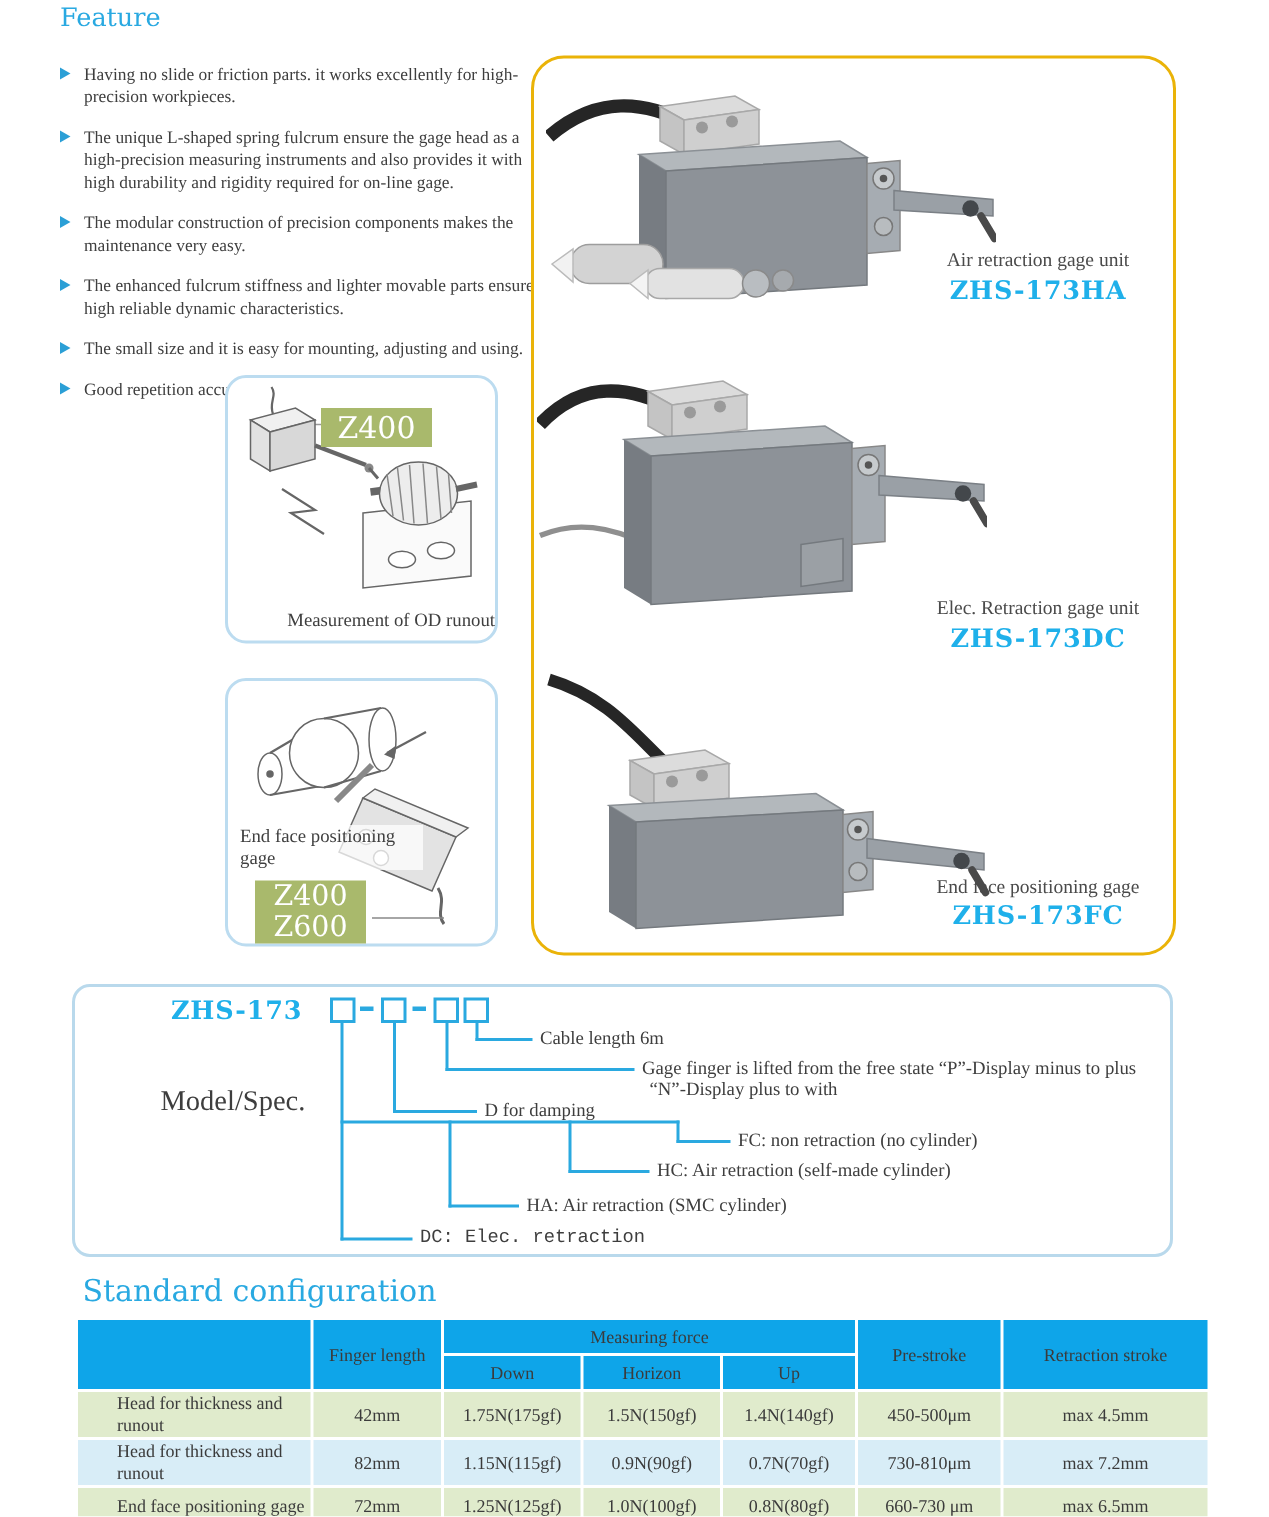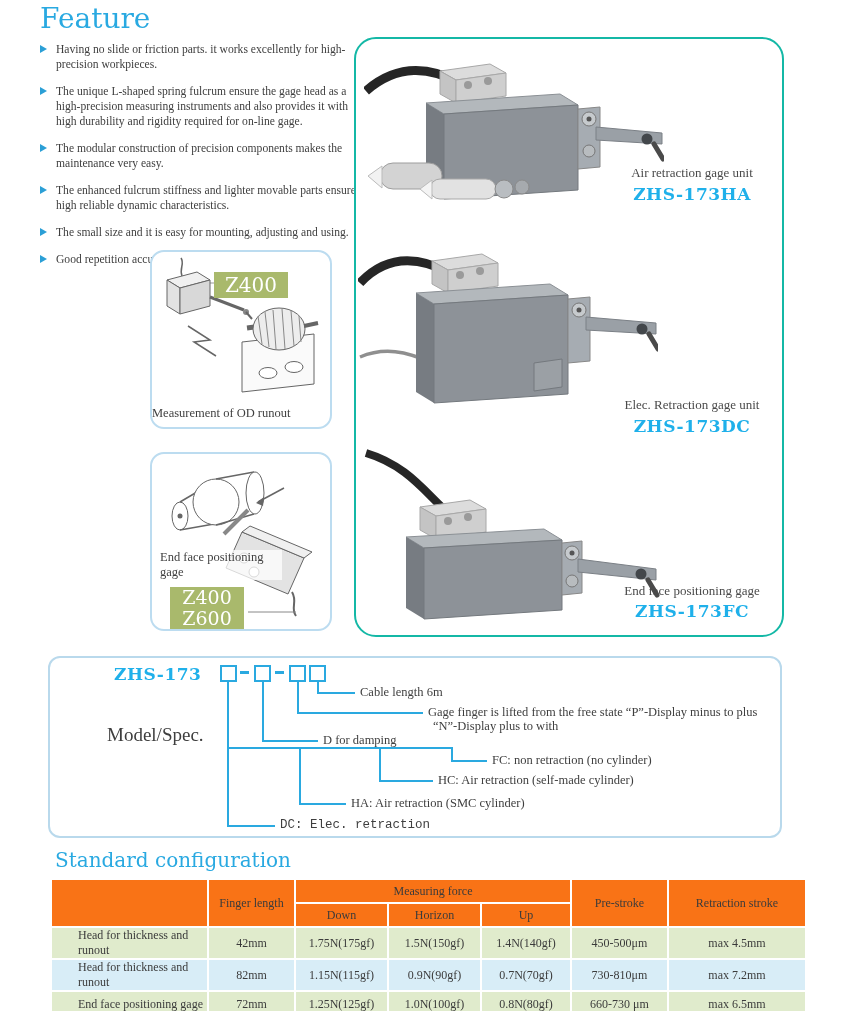--- a/index.html
+++ b/index.html
@@ -1,49 +1,49 @@
 <!DOCTYPE html>
 <html><head>
 <meta charset="utf-8">
 <style>
   html,body{margin:0;padding:0;background:#fff;}
   .page{position:relative;width:846px;height:1011px;background:#ffffff;overflow:hidden;
         font-family:"Liberation Serif",serif;color:#3e3e3e;}
 
   
   .feature-title{position:absolute;left:40px;top:2px;font-family:"DejaVu Serif",serif;
-                 font-size:28px;color:#29a9e1;}
+                 font-size:17px;color:#29a9e1;}
   .features{position:absolute;left:40px;top:42px;width:322px;list-style:none;margin:0;padding:0;}
   .feature-item{position:relative;padding-left:16px;margin-bottom:12px;
                 font-size:11.6px;line-height:15px;color:#3e3e3e;}
   .bullet{position:absolute;left:0;top:3px;width:0;height:0;
           border-left:7px solid #2b9fd6;border-top:4.5px solid transparent;
           border-bottom:4.5px solid transparent;}
 
   
   .products-panel{position:absolute;left:354px;top:37px;width:430px;height:600px;
-                  border:2px solid #14b8a6;border-radius:22px;box-sizing:border-box;background:#fff;}
+                  border:2px solid #eab308;border-radius:22px;box-sizing:border-box;background:#fff;}
   .photo{position:absolute;}
   .product-caption{position:absolute;left:196px;width:280px;text-align:center;
                    font-size:13px;color:#4a4a4a;}
   .product-model{position:absolute;left:196px;width:280px;text-align:center;
                  font-family:"DejaVu Serif",serif;font-weight:bold;font-size:17px;
                  color:#1fb0ea;letter-spacing:.5px;}
 
   
   .illus{position:absolute;width:182px;height:179px;border:2px solid #bcdcf0;
          border-radius:14px;box-sizing:border-box;background:#fff;}
   #illus1{left:150px;top:250px;}
   #illus2{left:150px;top:452px;}
   .illus svg{position:absolute;left:0;top:0;}
   .badge{position:absolute;background:#a9b96c;color:#fff;text-align:center;
          font-family:"DejaVu Serif",serif;}
   #badge1{left:62px;top:20px;width:74px;height:26px;font-size:20px;line-height:26px;}
   #badge2{left:18px;top:133px;width:74px;height:42px;font-size:19px;line-height:21px;}
-  .illus-caption{position:absolute;bottom:6px;left:0;right:0;text-align:left;
+  .illus-caption{position:absolute;bottom:6px;left:0;right:0;text-align:right;
                  font-size:12.5px;color:#3f3f3f;}
   .illus-label{position:absolute;left:8px;top:96px;width:122px;font-size:12.5px;
                line-height:15px;color:#3f3f3f;background:rgba(255,255,255,.75);}
 
   
   .spec-panel{position:absolute;left:48px;top:656px;width:734px;height:182px;
               border:2px solid #b9d9ec;border-radius:12px;box-sizing:border-box;background:#fff;}
   .spec-model{position:absolute;left:64px;top:6px;font-family:"DejaVu Serif",serif;
               font-weight:bold;font-size:17px;color:#1fb0ea;letter-spacing:.5px;text-align:right;}
   .spec-label{position:absolute;left:57px;top:66px;font-size:19px;color:#3e3e3e;}
@@ -51,21 +51,21 @@
   .dash{position:absolute;top:13px;height:3px;width:9px;background:#2aa9e0;}
   .line{position:absolute;background:#2aa9e0;}
   .callout{position:absolute;font-size:12.5px;color:#3e3e3e;white-space:nowrap;}
 
   
   .config-title{position:absolute;left:55px;top:848px;font-family:"DejaVu Serif",serif;
                 font-size:20px;color:#29a9e1;}
   .config-table{position:absolute;left:50px;top:878px;border-collapse:separate;
                 border-spacing:2.5px;font-size:12px;color:#3b3b3b;}
   .config-table th{font-weight:normal;}
-  .hb{background:#f97316;font-family:Liberation Serif, serif;}
+  .hb{background:#0ea5e9;font-family:Liberation Serif, serif;}
   .rg{background:#e0ebcc;}
   .rb{background:#d8edf7;}
   .config-table th,.config-table td{text-align:center;padding:0;}
   .config-table td.namecell{text-align:left;padding-left:26px;}
   .config-table tr.hrow th{height:22px;}
   .config-table tr.drow td{height:24px;}
 </style>
 </head>
 <body>
 

